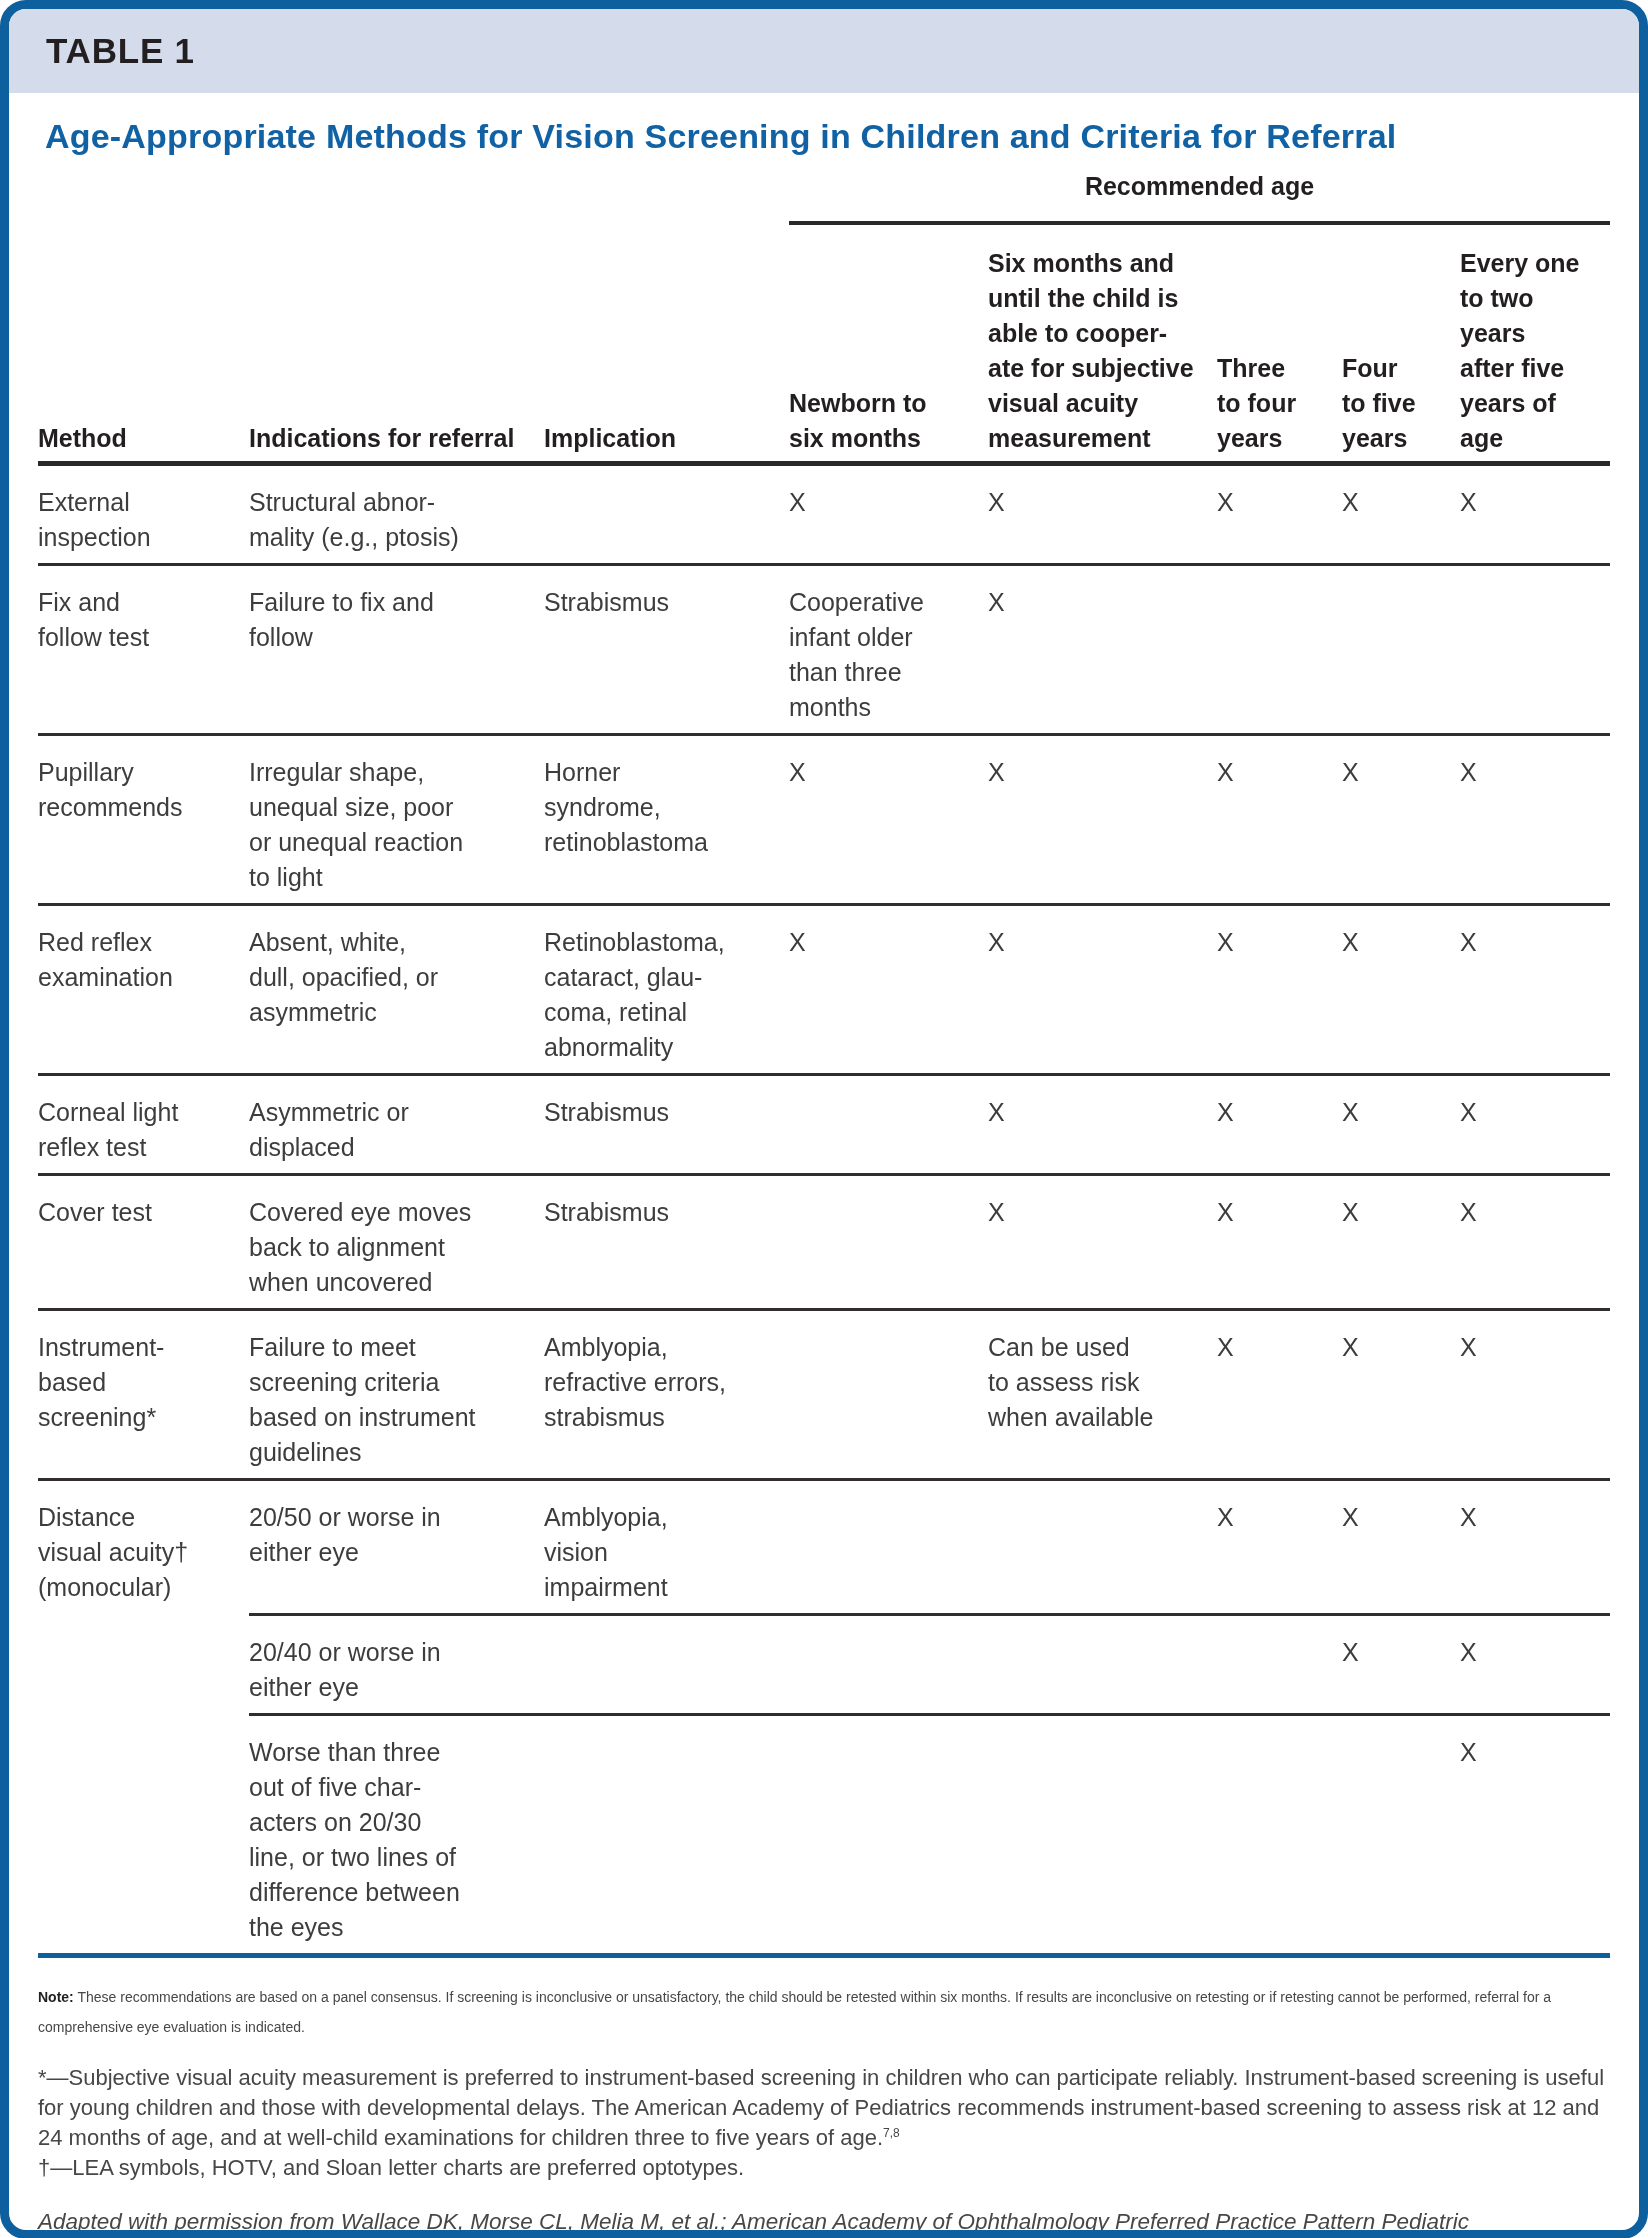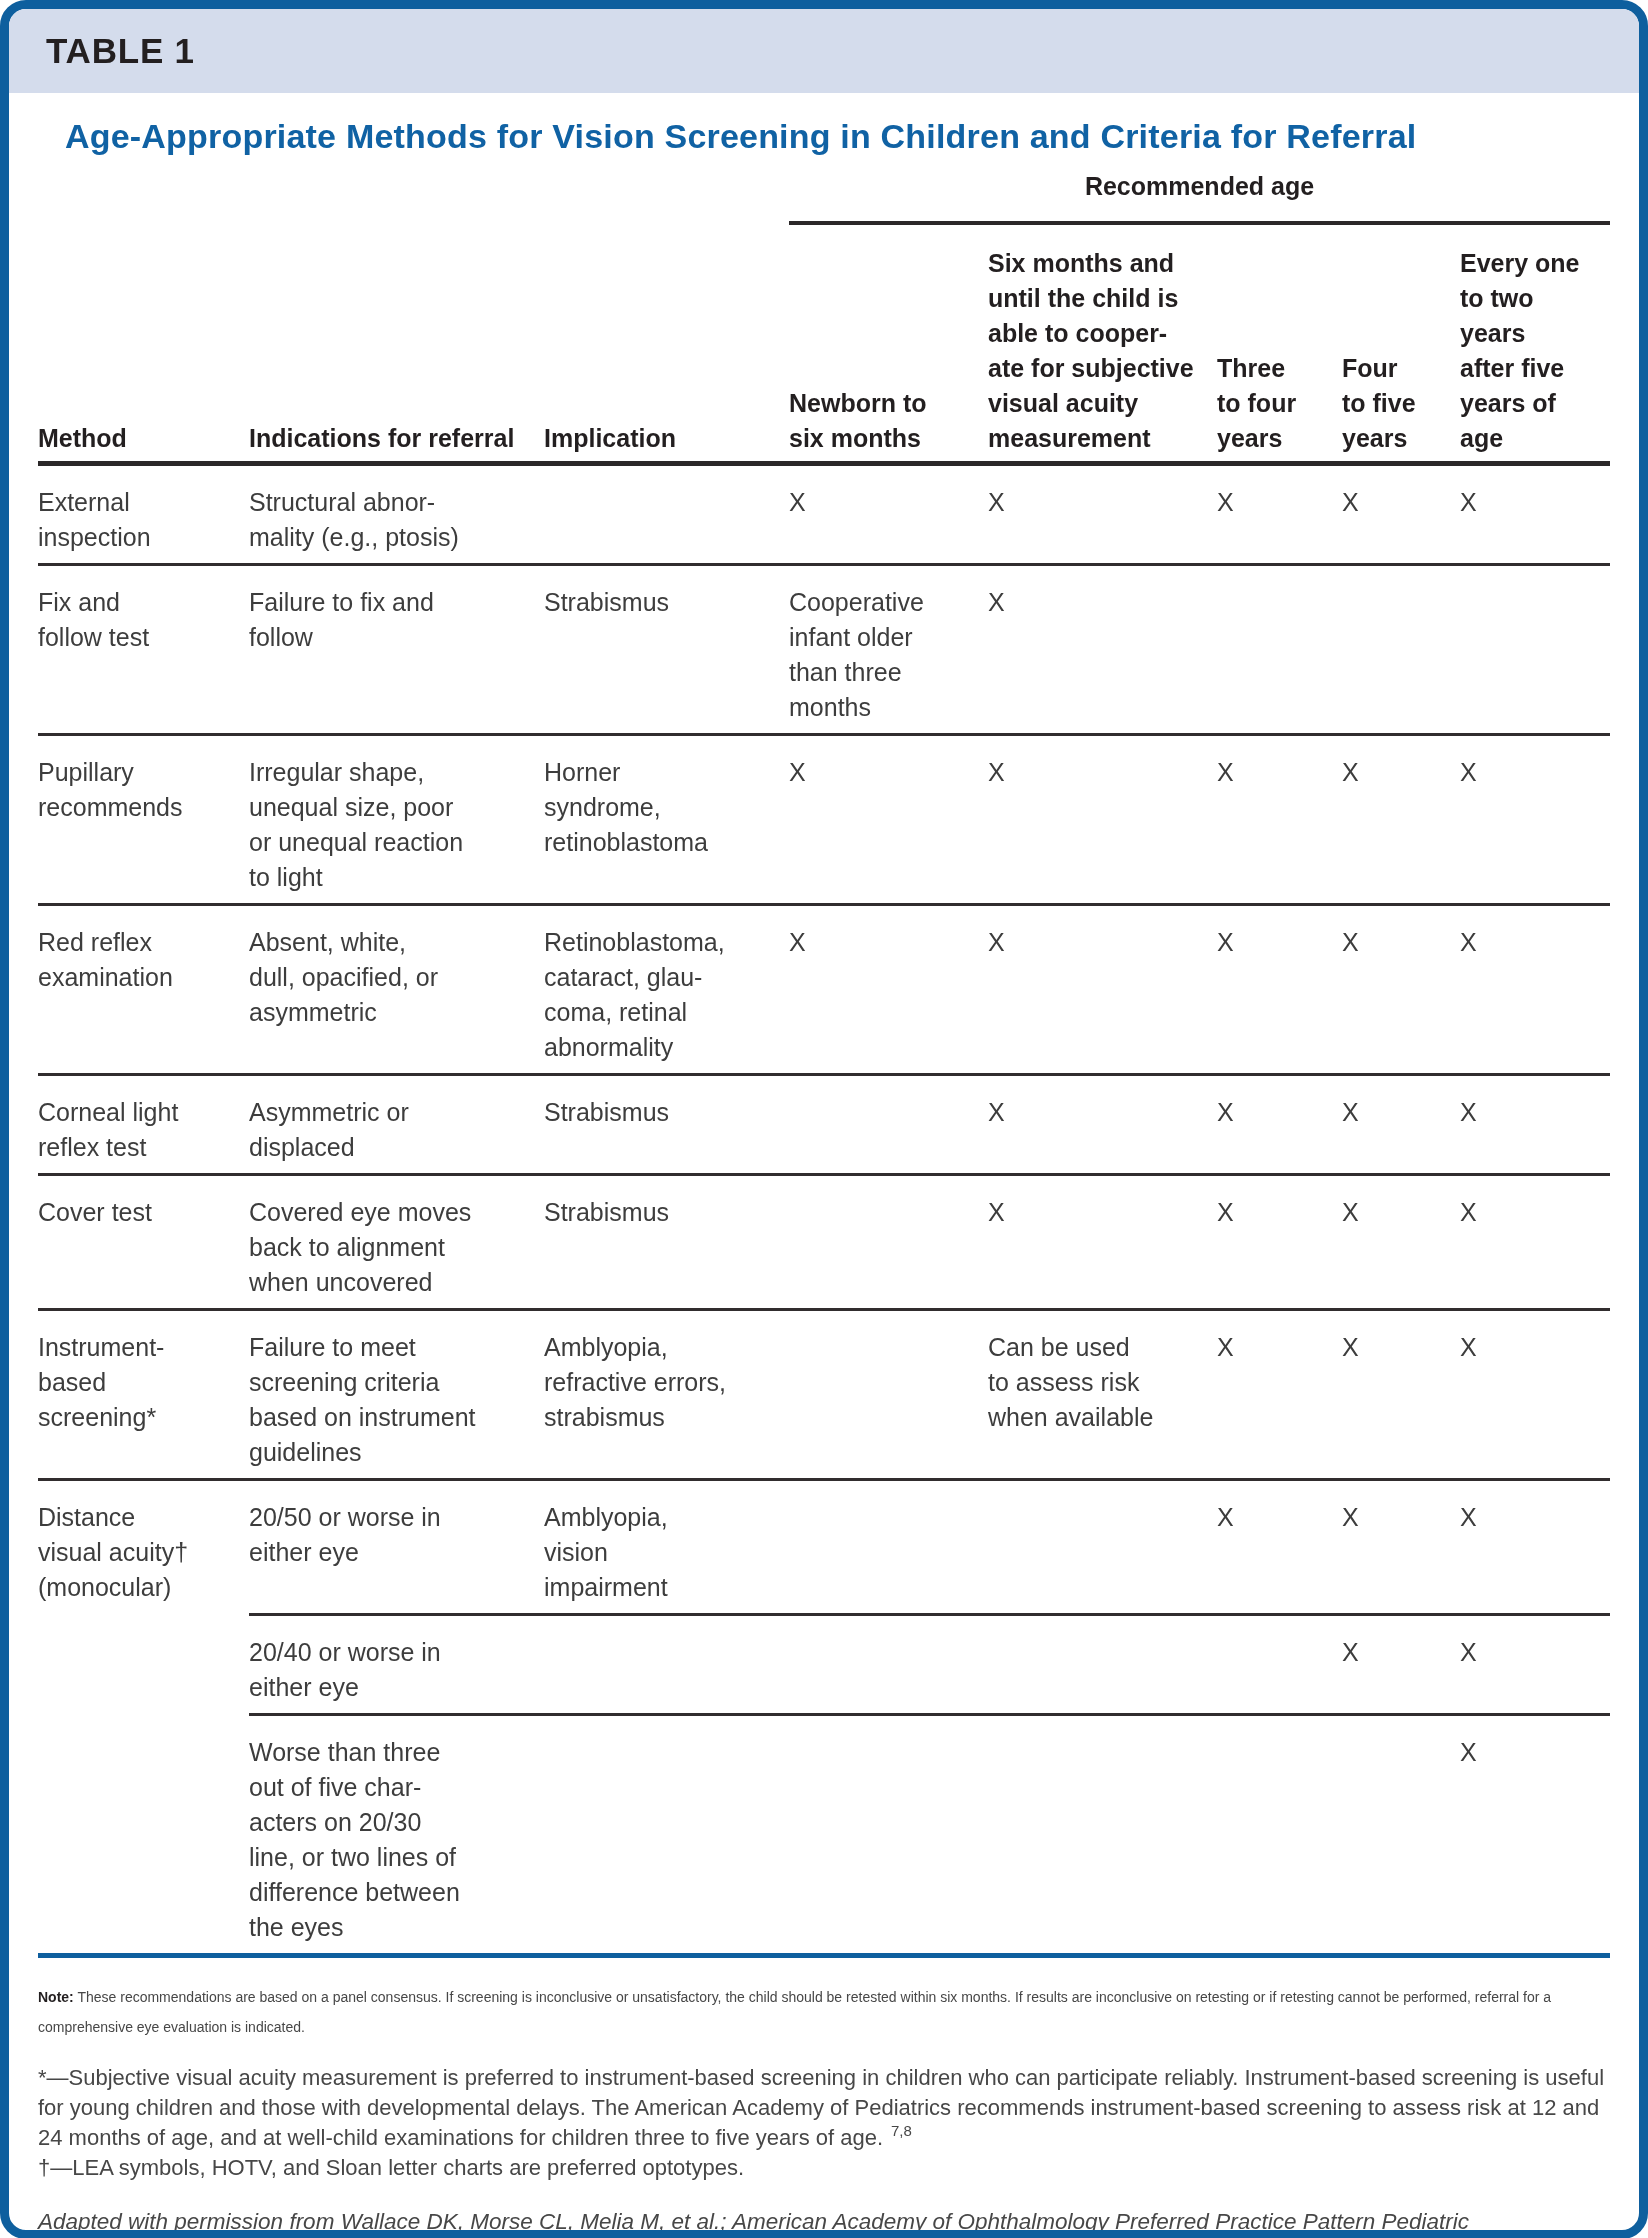--- a/index.html
+++ b/index.html
@@ -4,21 +4,21 @@
 <style>
   html,body{margin:0;padding:0;background:#ffffff;}
   body{width:1648px;height:2239px;position:relative;font-family:"Liberation Sans","DejaVu Sans",sans-serif;}
   .card{
     position:absolute;left:0;top:0;width:1648px;height:2239px;box-sizing:border-box;
     border:9.6px solid #0e5f9e;border-radius:26px;background:#ffffff;overflow:hidden;
   }
   .band{height:84px;background:#d4dcec;display:flex;align-items:center;padding-left:37px;}
   .band-label{font-size:35px;font-weight:700;color:#231f20;letter-spacing:0.8px;}
   .content{padding:0 29px 0 29px;}
-  .title{margin:24px 0 0 27px;font-size:34px;font-weight:700;color:#1062a4;letter-spacing:0.2px;}
+  .title{margin:24px 0 0 7px;font-size:34px;font-weight:700;color:#1062a4;letter-spacing:0.2px;}
   .grid{display:grid;grid-template-columns:211px 295px 245px 199px 229px 125px 118px 1fr;}
   
   .rec-row{margin-top:16px;}
   .rec-span{grid-column:4 / 9;text-align:center;padding-bottom:20px;border-bottom:4px solid #2b2829;
     font-size:25px;font-weight:700;color:#231f20;}
   
   .head-row{margin-top:21px;align-items:end;border-bottom:5.6px solid #2b2829;}
   .hc{font-size:25px;font-weight:700;color:#231f20;line-height:35px;white-space:pre-line;
       padding:0 8px 5px 0;}
   
@@ -26,21 +26,21 @@
   .c{font-size:25px;font-weight:300;color:#3d3d3d;line-height:35px;white-space:pre-line;
      padding:19px 8px 8px 0;}
   .dgroup{display:grid;grid-template-columns:211px 1fr;}
   .dsub{display:grid;grid-template-columns:295px 245px 199px 229px 125px 118px 1fr;}
   .dsub.sep{border-top:3.2px solid #312d2e;}
   .blue-rule{height:4.8px;background:#0e5f9e;}
   
   .note{margin-top:24px;font-size:14px;line-height:30px;color:#474747;}
   .note b{color:#231f20;font-weight:700;}
   .fnote{margin-top:21px;font-size:22px;line-height:30px;color:#474747;}
-  .fnote sup{font-size:15px;line-height:0;margin-left:8px;}
+  .fnote sup{font-size:12px;line-height:0;}
   .fdagger{font-size:22px;line-height:30.5px;color:#474747;}
   .citation{margin-top:22.5px;font-size:22.5px;line-height:31px;color:#474747;font-style:italic;}
 </style>
 </head>
 <body>
 
 <div class="card">
 
   <div class="band">
     <span class="band-label">TABLE 1</span>

